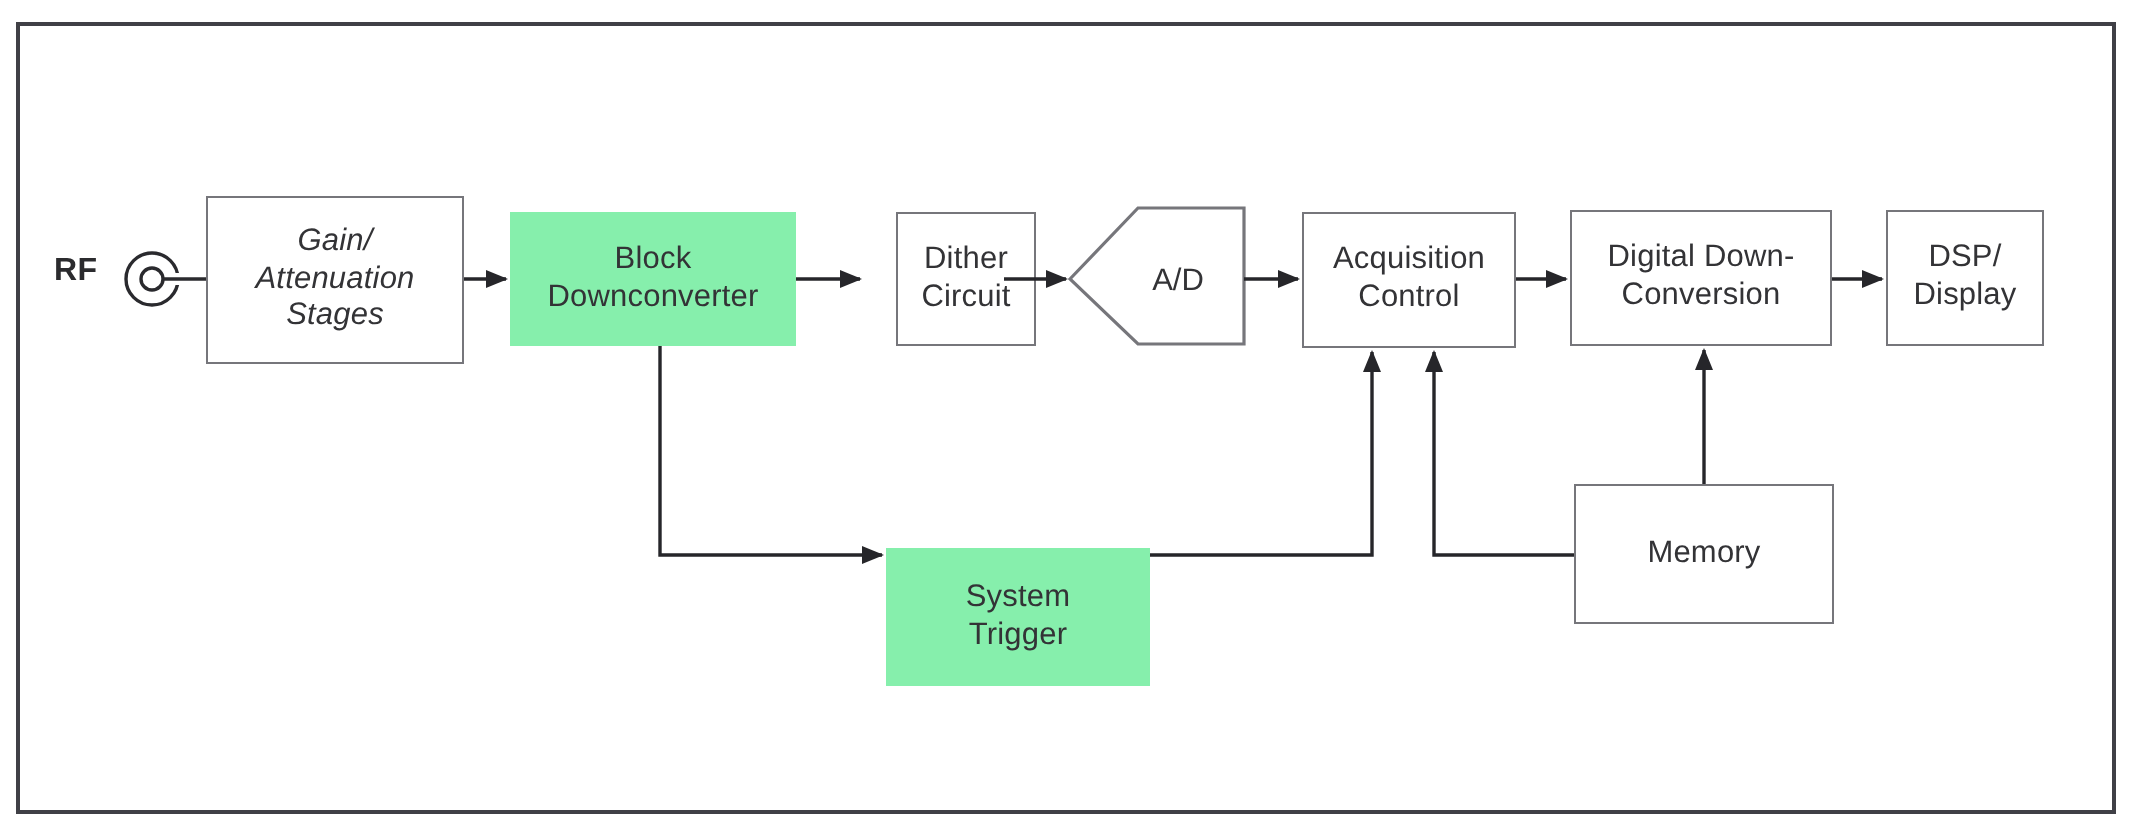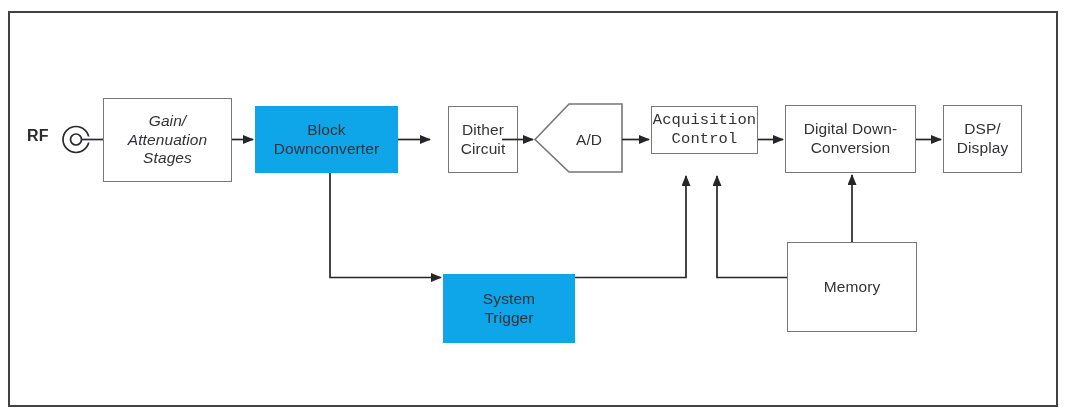--- a/index.html
+++ b/index.html
@@ -26,30 +26,30 @@
     align-items: center;
     justify-content: center;
     text-align: center;
     font-size: 15.5px;
     line-height: 1.22;
     color: #333336;
     white-space: pre-line;
     letter-spacing: 0.1px;
   }
   .box.white { background: #ffffff; border: 1.5px solid #76767b; }
-  .box.blue  { background: #0ea5e9; border: none; }
+  .box.blue  { background: #86efac; border: none; }
 
   .node-gain    { left: 103px; top:  98px; width: 129px; height: 84px; font-style: italic; }
   .node-bd      { left: 255px; top: 106px; width: 143px; height: 67px; }
   .node-dither  { left: 448px; top: 106px; width:  70px; height: 67px; }
-  .node-acq     { left: 651px; top: 106px; width: 107px; height: 48px; font-family: Liberation Mono, monospace; }
+  .node-acq     { left: 651px; top: 106px; width: 107px; height: 68px; }
   .node-ddc     { left: 785px; top: 105px; width: 131px; height: 68px; }
   .node-dsp     { left: 943px; top: 105px; width:  79px; height: 68px; }
   .node-st      { left: 443px; top: 242px; width: 132px; height: 69px; margin-top: 32px; }
-  .node-mem     { left: 787px; top: 242px; width: 130px; height: 90px; }
+  .node-mem     { left: 787px; top: 242px; width: 130px; height: 70px; }
 
   .rf-label {
     position: absolute;
     left: 27px; top: 127px;
     font-size: 16px;
     font-weight: bold;
     color: #2b2b2e;
     letter-spacing: 0.2px;
   }
   .overlay {

